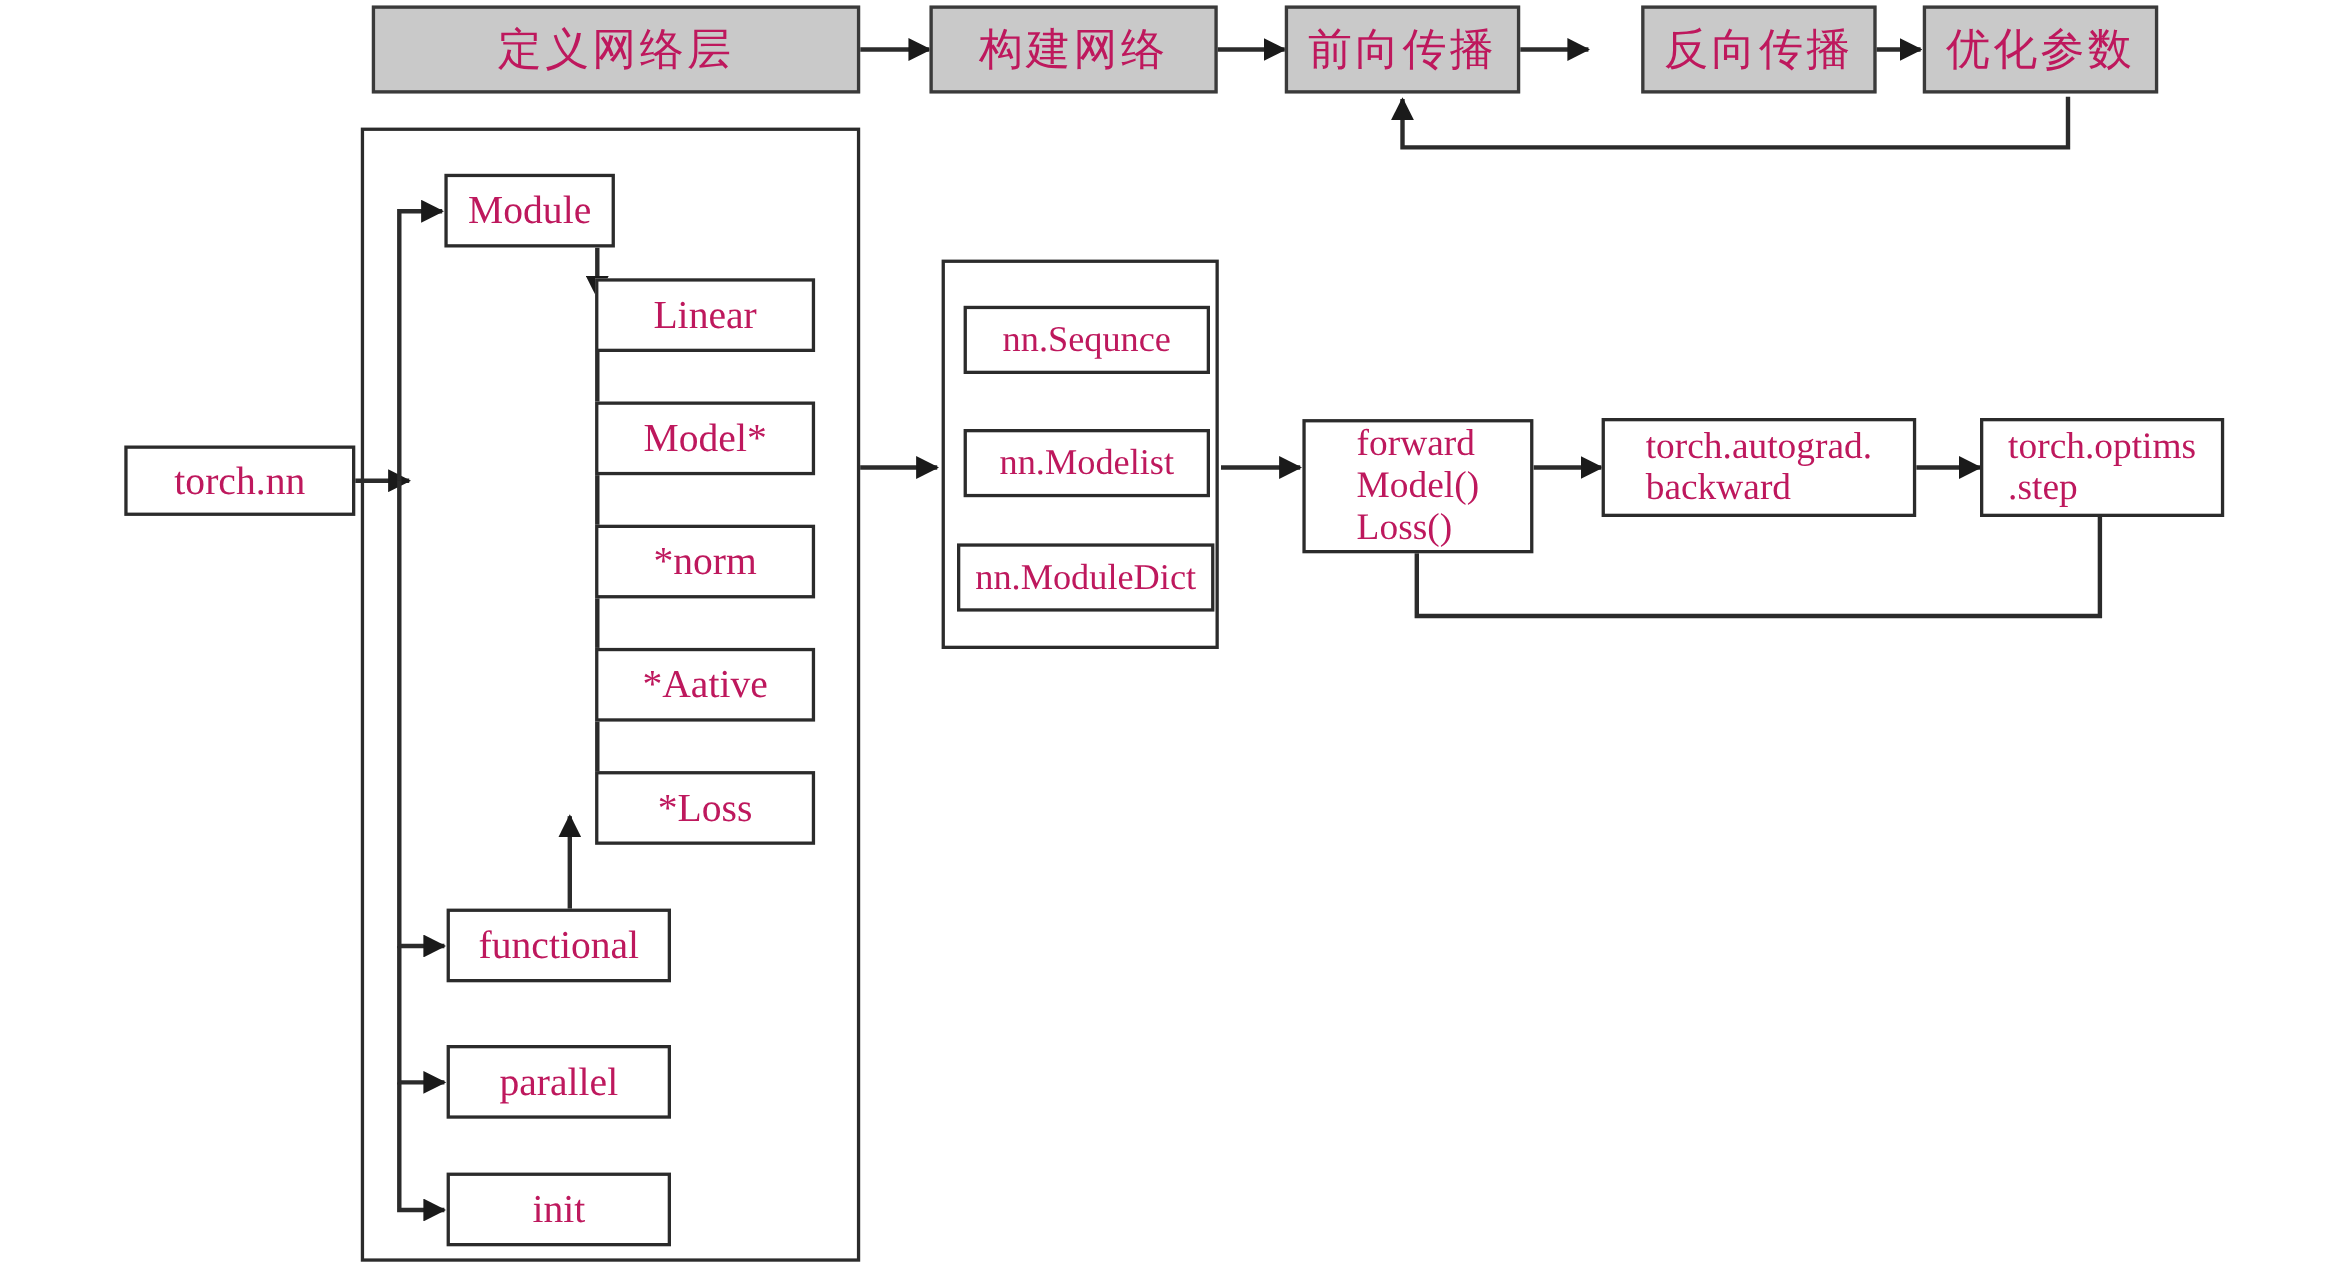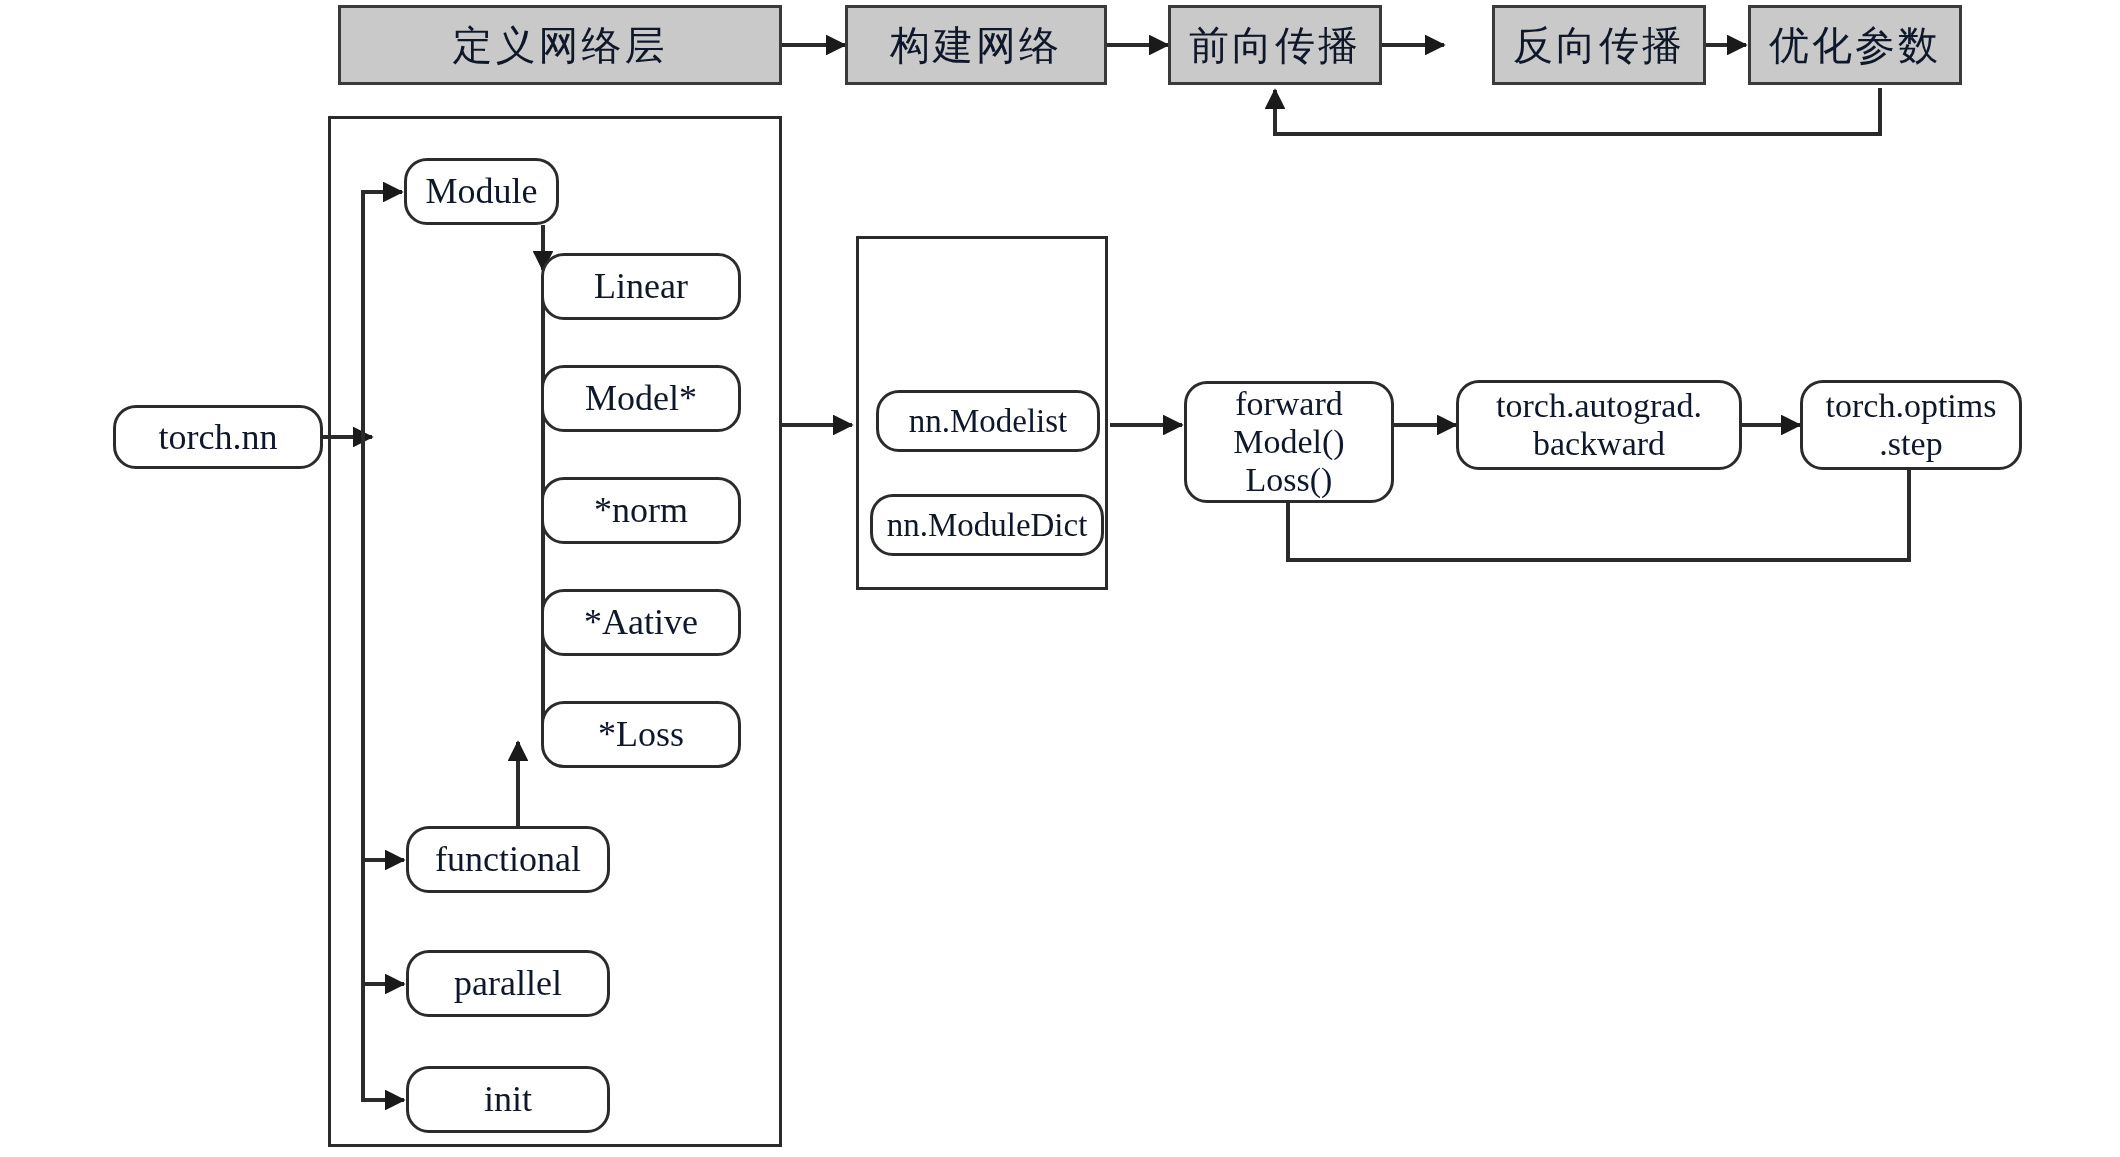--- a/index.html
+++ b/index.html
@@ -18,38 +18,37 @@
     overflow: hidden;
   }
   .box {
     position: absolute;
     box-sizing: border-box;
     border: 3px solid #2b2b2b;
     background: #ffffff;
     display: flex;
     align-items: center;
     justify-content: center;
-    text-align: center;
-    color: #0f172a;
+    text-align: left;
+    color: #be185d;
     line-height: 1.12;
     white-space: pre-line;
   }
   .box.gray {
     background: #c9c9c9;
     border: 3px solid #3a3a3a;
   }
   .box.cjk {
     font-family: "DejaVu Sans", "Liberation Sans", sans-serif;
     font-size: 40px;
     letter-spacing: 3px;
   }
   .box.latin {
     font-family: "Liberation Serif", "DejaVu Serif", serif;
     font-size: 36px;
-    border-radius: 23px;
   }
   .group {
     position: absolute;
     box-sizing: border-box;
     border: 3px solid #2b2b2b;
     background: transparent;
   }
   #edges {
     position: absolute;
     left: 0;
@@ -135,20 +134,21 @@
   <div class="box latin" style="left:541px; top:701px; width:200px; height:67px;">*Loss</div>
 
   <div class="box latin" style="left:406px; top:950px; width:204px; height:67px;">parallel</div>
 
   <div class="box latin" style="left:406px; top:826px; width:204px; height:67px;">functional</div>
 
   <div class="box latin" style="left:406px; top:1066px; width:204px; height:67px;">init</div>
 
   <div class="group" style="left:856px; top:236px; width:252px; height:354px;"></div>
 
+  <div class="box latin" style="left:876px; top:278px; width:224px; height:62px; font-size:33px;">nn.Sequnce</div>
 
   <div class="box latin" style="left:876px; top:390px; width:224px; height:62px; font-size:33px;">nn.Modelist</div>
 
   <div class="box latin" style="left:870px; top:494px; width:234px; height:62px; font-size:33px;">nn.ModuleDict</div>
 
   <div class="box latin" style="left:1184px; top:348px; width:210px; height:122px; font-size:34px;margin-top:33px;">forward
 Model()
 Loss()</div>
 
   <div class="box latin" style="left:1456px; top:380px; width:286px; height:90px; font-size:34px;">torch.autograd.

